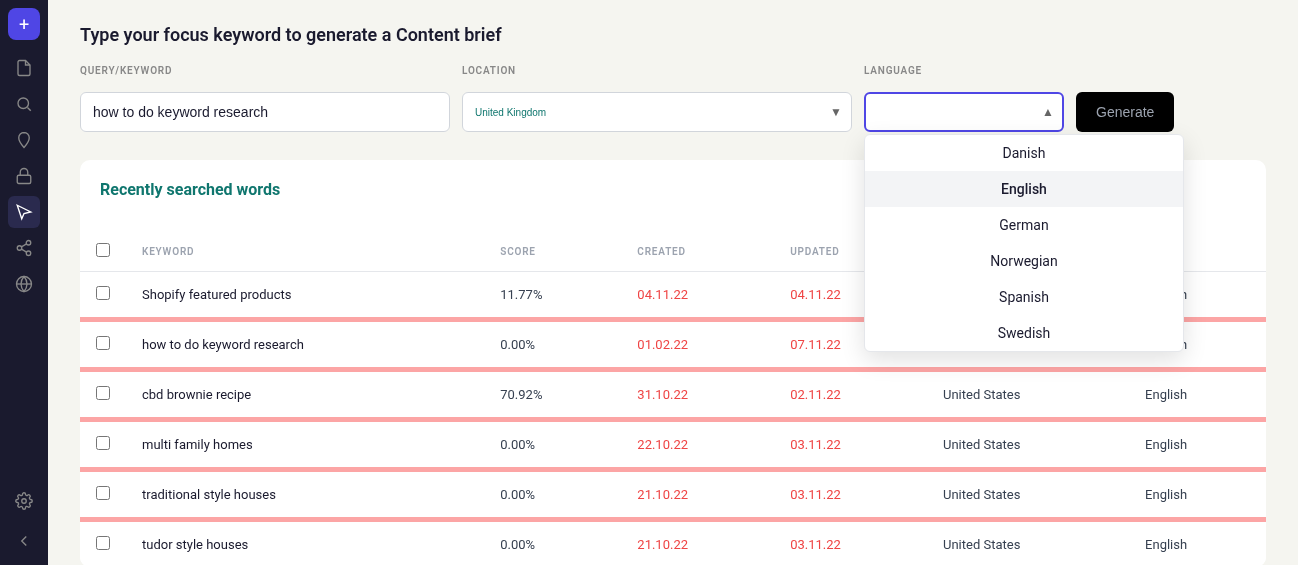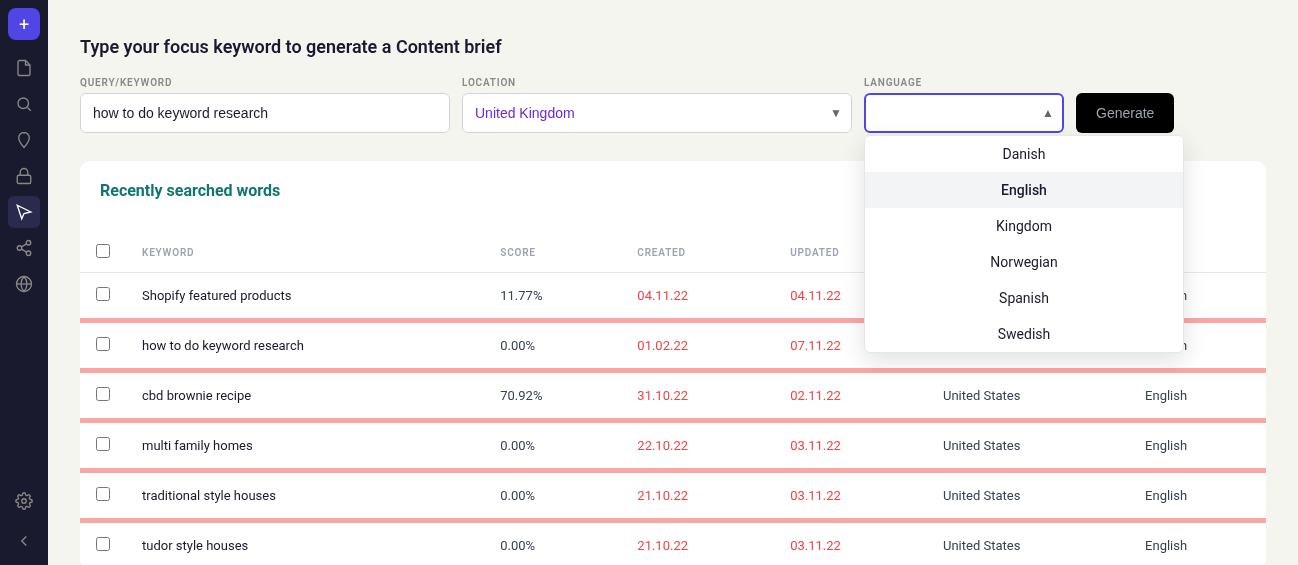--- a/index.html
+++ b/index.html
@@ -46,21 +46,21 @@
       cursor: pointer;
       border-radius: 6px;
     }
     .sidebar-icon.active { color: #fff; }
     .sidebar-spacer { flex: 1; }
 
     
     .main {
       flex: 1;
       overflow-y: auto;
-      padding: 36px 32px;
+      padding: 24px 32px;
       position: relative;
     }
 
     .page-title {
       font-size: 18px;
       font-weight: 600;
       color: #1a1a2e;
       margin-bottom: 20px;
     }
 
@@ -69,21 +69,21 @@
       display: flex;
       gap: 12px;
       margin-bottom: 28px;
       align-items: flex-end;
       position: relative;
     }
 
     .form-group {
       display: flex;
       flex-direction: column;
-      gap: 5px;
+      gap: 16px;
     }
 
     .form-label {
       font-size: 10px;
       font-weight: 600;
       color: #888;
       letter-spacing: 0.08em;
       text-transform: uppercase;
     }
 
@@ -104,22 +104,22 @@
 
     .select-wrapper {
       position: relative;
     }
     .select-wrapper select {
       appearance: none;
       height: 40px;
       border: 1px solid #d1d5db;
       border-radius: 6px;
       padding: 0 32px 0 12px;
-      font-size: 14px;
-      color: #6d28d9;
+      font-size: 10px;
+      color: #0f766e;
       background: white;
       width: 100%;
       outline: none;
       cursor: pointer;
     }
     .select-chevron {
       position: absolute;
       right: 10px;
       top: 50%;
       transform: translateY(-50%);
@@ -346,21 +346,21 @@
     <div class="form-group language-group" style="position: relative;">
       <label class="form-label">LANGUAGE</label>
       <div class="language-input-wrapper">
         <input class="language-input" type="text" value="" style="">
         <span class="language-chevron">▲</span>
       </div>
 
       <div class="language-dropdown">
         <div class="dropdown-item">Danish</div>
         <div class="dropdown-item selected">English</div>
-        <div class="dropdown-item">Kingdom</div>
+        <div class="dropdown-item">German</div>
         <div class="dropdown-item">Norwegian</div>
         <div class="dropdown-item">Spanish</div>
         <div class="dropdown-item">Swedish</div>
       </div>
     </div>
 
     <button class="generate-btn">Generate</button>
   </div>
 
   <div class="recently-section">

